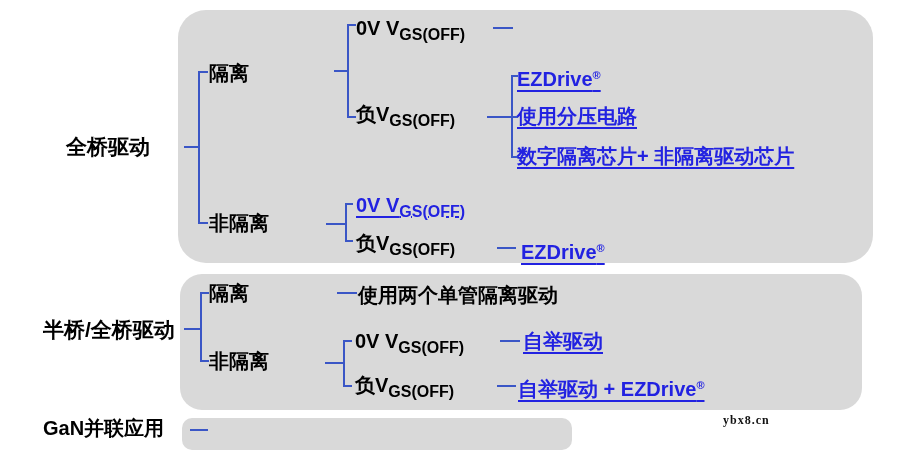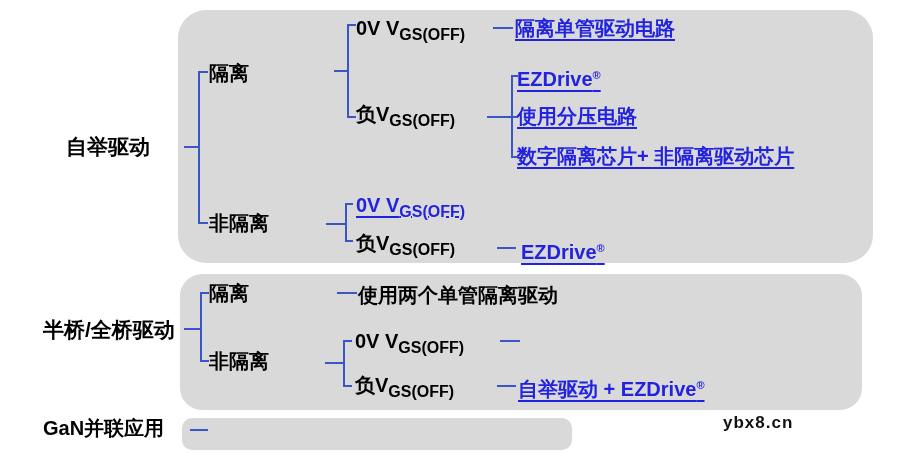--- a/index.html
+++ b/index.html
@@ -7,33 +7,33 @@
           font-family:"Liberation Sans","DejaVu Sans",sans-serif;}
   .box{position:absolute;background:#d9d9d9;}
   .txt{position:absolute;font-weight:700;font-size:20px;line-height:23px;color:#000;white-space:nowrap;}
   .lbl{font-size:21px;}
   .link{color:#2222e1;text-decoration:underline;text-decoration-thickness:2px;text-underline-offset:4px;cursor:pointer;}
   .sub{font-size:16px;font-weight:700;vertical-align:-5px;letter-spacing:0;}
   .sup{font-size:11px;font-weight:700;vertical-align:7px;}
   .ln{position:absolute;background:#3a56c6;}
   .ln.h{height:2px;}
   .ln.v{width:2px;}
-  .wm{position:absolute;font-family:Liberation Sans, sans-serif;
-      font-size:17px;font-weight:700;color:#111;letter-spacing:1px;}
+  .wm{position:absolute;font-family:Liberation Serif, serif;
+      font-size:12px;font-weight:700;color:#111;letter-spacing:1px;}
 </style>
 </head>
 <body>
 
 <div class="canvas">
 
   <div class="box" style="left:178px;top:10px;width:695px;height:253px;border-radius:28px;"></div>
   <div class="box" style="left:180px;top:274px;width:682px;height:136px;border-radius:22px;"></div>
   <div class="box" style="left:182px;top:418px;width:390px;height:32px;border-radius:10px;"></div>
 
-  <div class="txt lbl" style="left:66px;top:135px;">自举驱动</div>
+  <div class="txt lbl" style="left:66px;top:135px;">全桥驱动</div>
 
   <div class="ln v" style="left:198px;top:71px;height:153px;"></div>
   <div class="ln h" style="left:198px;top:71px;width:10px;"></div>
   <div class="ln h" style="left:198px;top:222px;width:10px;"></div>
   <div class="ln h" style="left:184px;top:146px;width:14px;"></div>
 
   <div class="txt" style="left:209px;top:62px;">隔离</div>
   <div class="txt" style="left:209px;top:212px;">非隔离</div>
 
   <div class="ln v" style="left:347px;top:24px;height:94px;"></div>
@@ -42,21 +42,20 @@
   <div class="ln h" style="left:334px;top:70px;width:13px;"></div>
 
   <div class="txt" style="left:356px;top:17px;">
     <span>0V V</span><span class="sub">GS(OFF)</span>
   </div>
   <div class="txt" style="left:356px;top:103px;">
     <span>负V</span><span class="sub">GS(OFF)</span>
   </div>
 
   <div class="ln h" style="left:493px;top:27px;width:20px;"></div>
-  <div class="txt link" style="left:515px;top:17px;">隔离单管驱动电路</div>
 
   <div class="ln v" style="left:511px;top:75px;height:83px;"></div>
   <div class="ln h" style="left:511px;top:75px;width:7px;"></div>
   <div class="ln h" style="left:511px;top:156px;width:7px;"></div>
   <div class="ln h" style="left:487px;top:116px;width:31px;"></div>
 
   <div class="txt link" style="left:517px;top:64px;">
     <span>EZDrive</span><span class="sup">®</span>
   </div>
   <div class="txt link" style="left:517px;top:145px;">数字隔离芯片+ 非隔离驱动芯片</div>
@@ -98,20 +97,21 @@
   <div class="ln h" style="left:325px;top:362px;width:18px;"></div>
 
   <div class="txt" style="left:355px;top:330px;">
     <span>0V V</span><span class="sub">GS(OFF)</span>
   </div>
   <div class="txt" style="left:355px;top:374px;">
     <span>负V</span><span class="sub">GS(OFF)</span>
   </div>
 
   <div class="ln h" style="left:500px;top:340px;width:20px;"></div>
+  <div class="txt link" style="left:523px;top:330px;">自举驱动</div>
 
   <div class="ln h" style="left:497px;top:385px;width:19px;"></div>
   <div class="txt" style="left:43px;top:417px;">GaN并联应用</div>
 
   <div class="txt link" style="left:518px;top:374px;">
     <span>自举驱动 + EZDrive</span><span class="sup">®</span>
   </div>
   <div class="ln h" style="left:190px;top:429px;width:18px;"></div>
 
   <div class="wm" style="left:723px;top:413px;">ybx8.cn</div>

